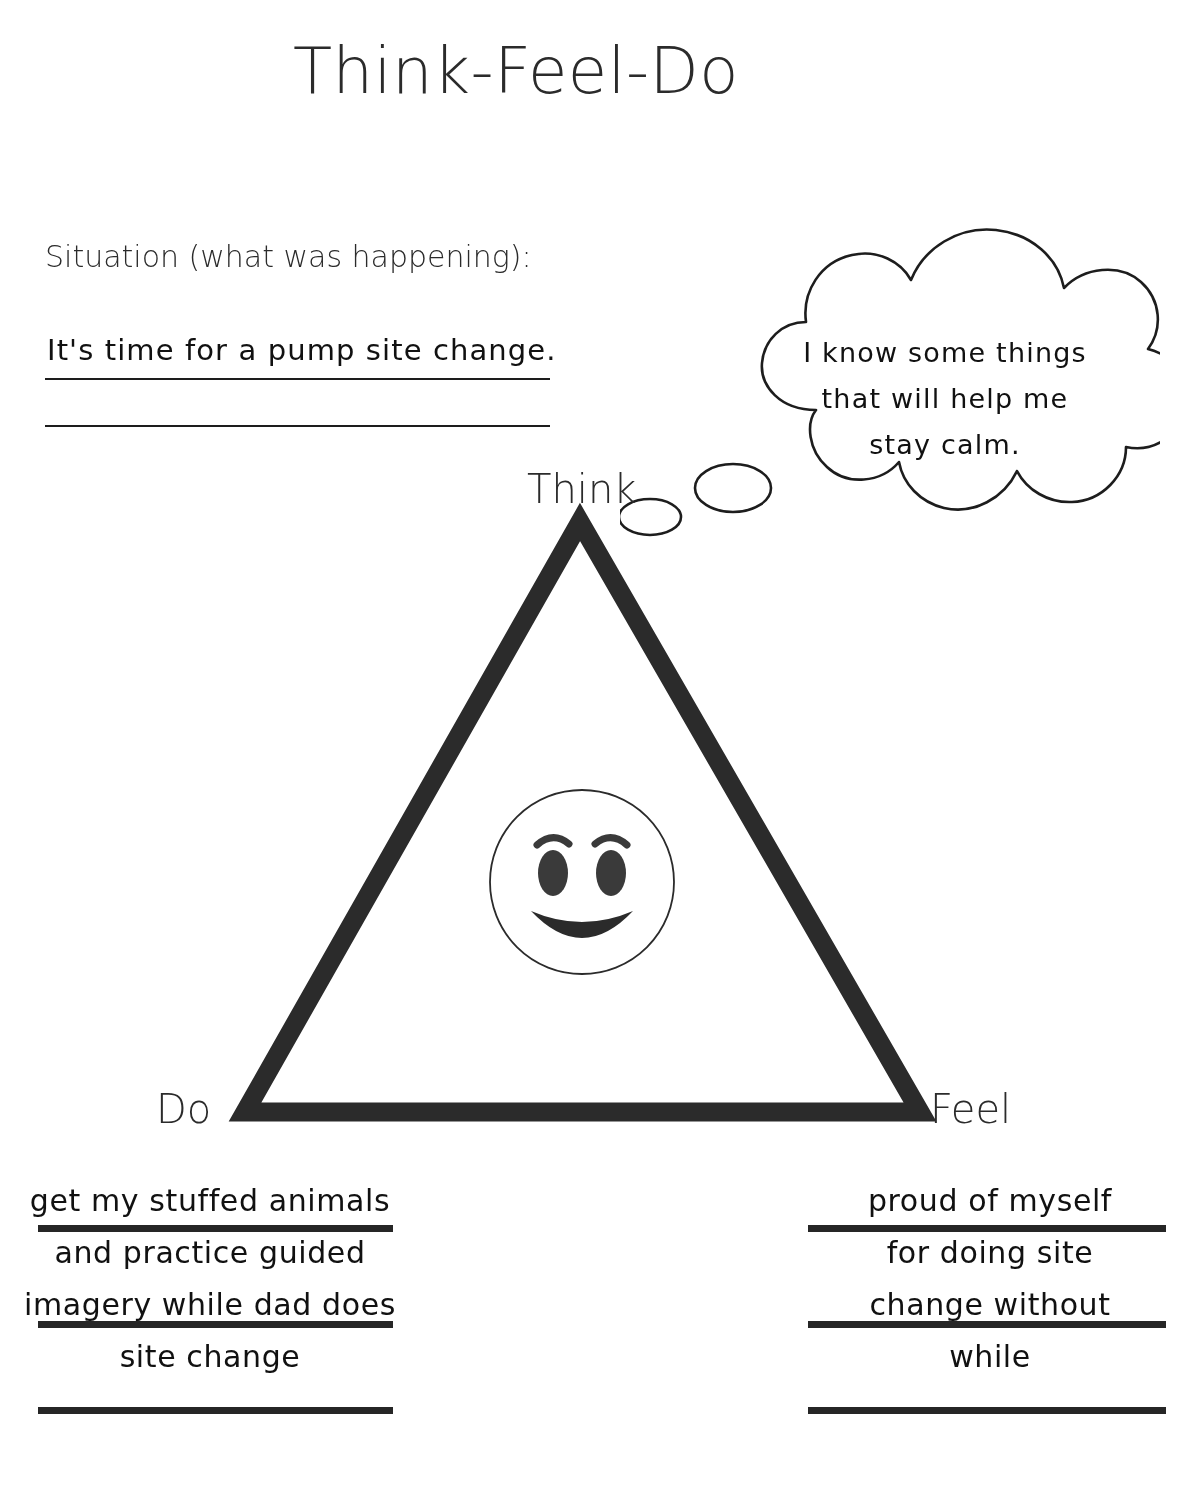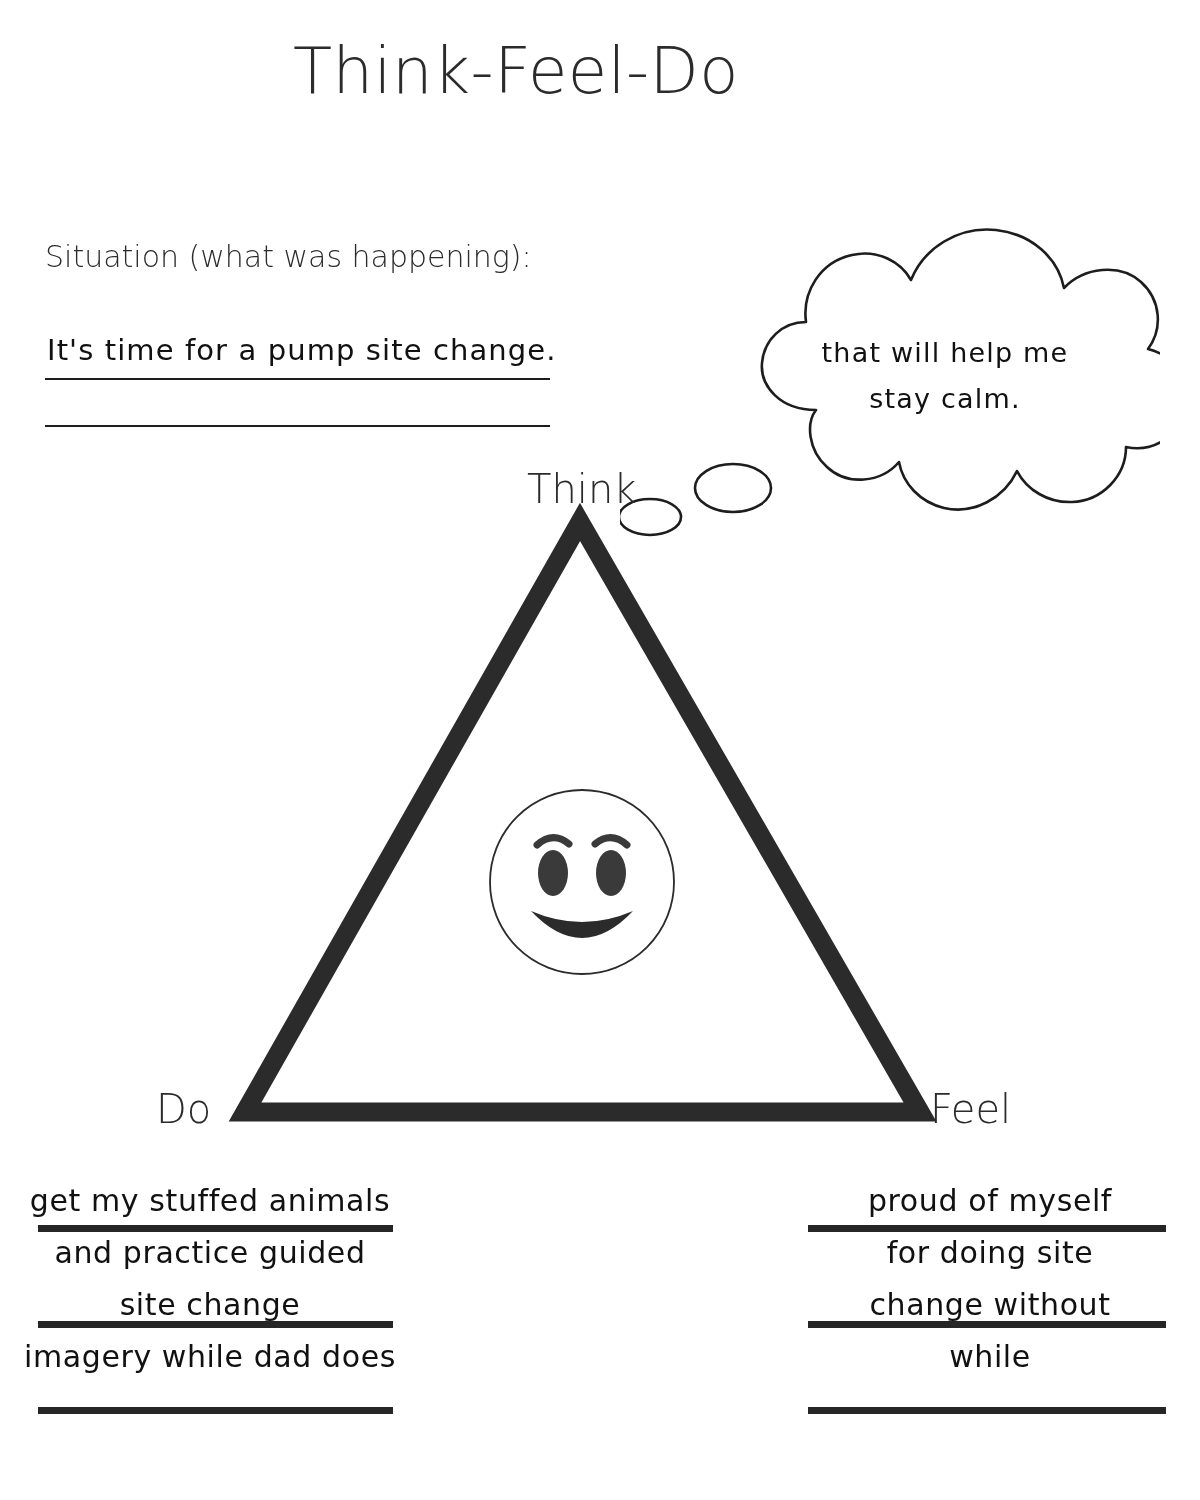--- a/index.html
+++ b/index.html
@@ -201,20 +201,21 @@
                C 300 302 283 284 279 262
                C 261 283 227 286 207 267
                C 188 250 186 223 196 210 Z"></path>
 
       <ellipse cx="113" cy="288" rx="38" ry="24"></ellipse>
 
       <ellipse cx="30" cy="317" rx="31" ry="18"></ellipse>
     </g>
   </svg>
   <div id="thought-bubble-text">
+    <span>I know some things</span>
     <span>that will help me</span>
     <span>stay calm.</span>
   </div>
 </div>
 
 <svg id="triangle-svg" viewBox="0 0 740 640">
   <polygon points="365,22 30,612 705,612" fill="none" stroke="#2b2b2b" stroke-width="19" stroke-linejoin="miter"></polygon>
 </svg>
 
 <svg id="smiley-face" viewBox="0 0 190 190">
@@ -234,22 +235,22 @@
 <div id="label-feel" class="corner-label">Feel</div>
 
 <div id="do-answer-area" class="answer-area">
   <div class="answer-lines">
     <div class="thick-rule rule-a"></div>
     <div class="thick-rule rule-b"></div>
     <div class="thick-rule rule-c"></div>
     <div class="answer-text-stack">
       <span>get my stuffed animals</span>
       <span>and practice guided</span>
+      <span>imagery while dad does</span>
       <span>site change</span>
-      <span>imagery while dad does</span>
     </div>
   </div>
 </div>
 
 <div id="feel-answer-area" class="answer-area">
   <div class="answer-lines">
     <div class="thick-rule rule-a"></div>
     <div class="thick-rule rule-b"></div>
     <div class="thick-rule rule-c"></div>
     <div class="answer-text-stack">

